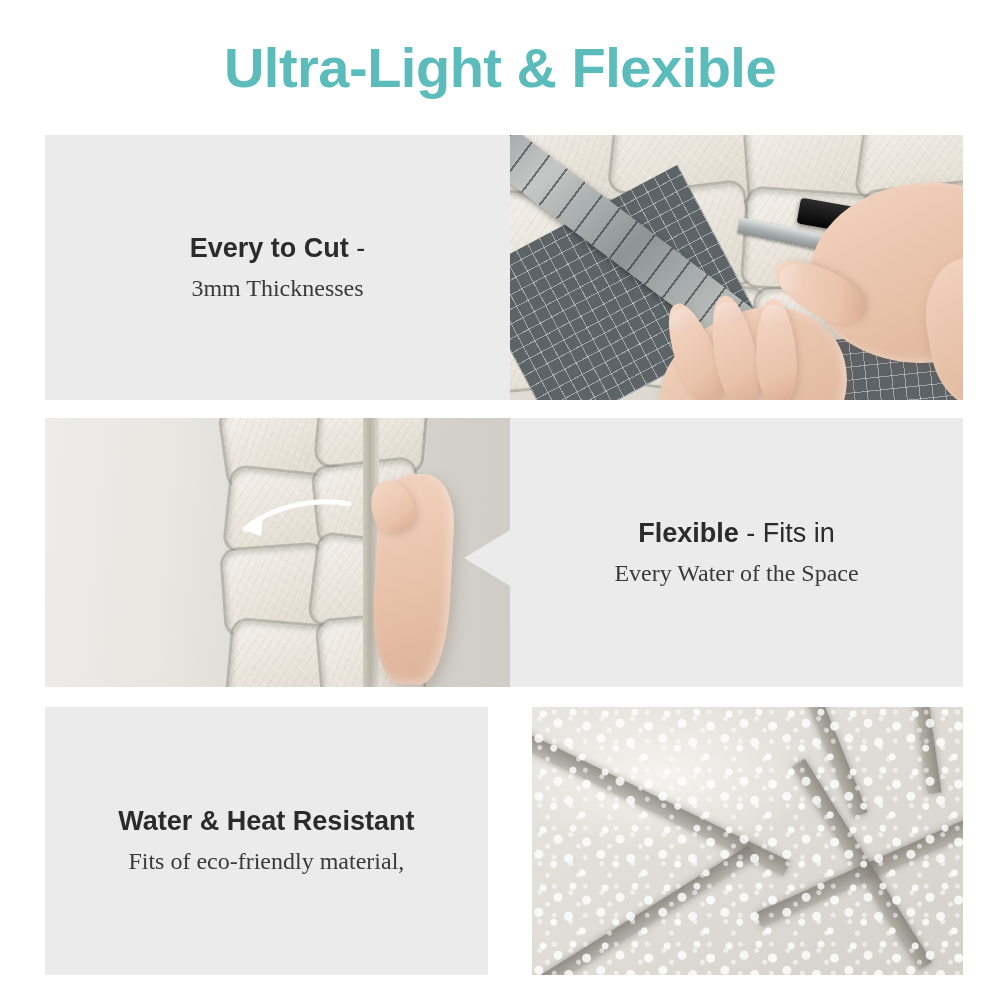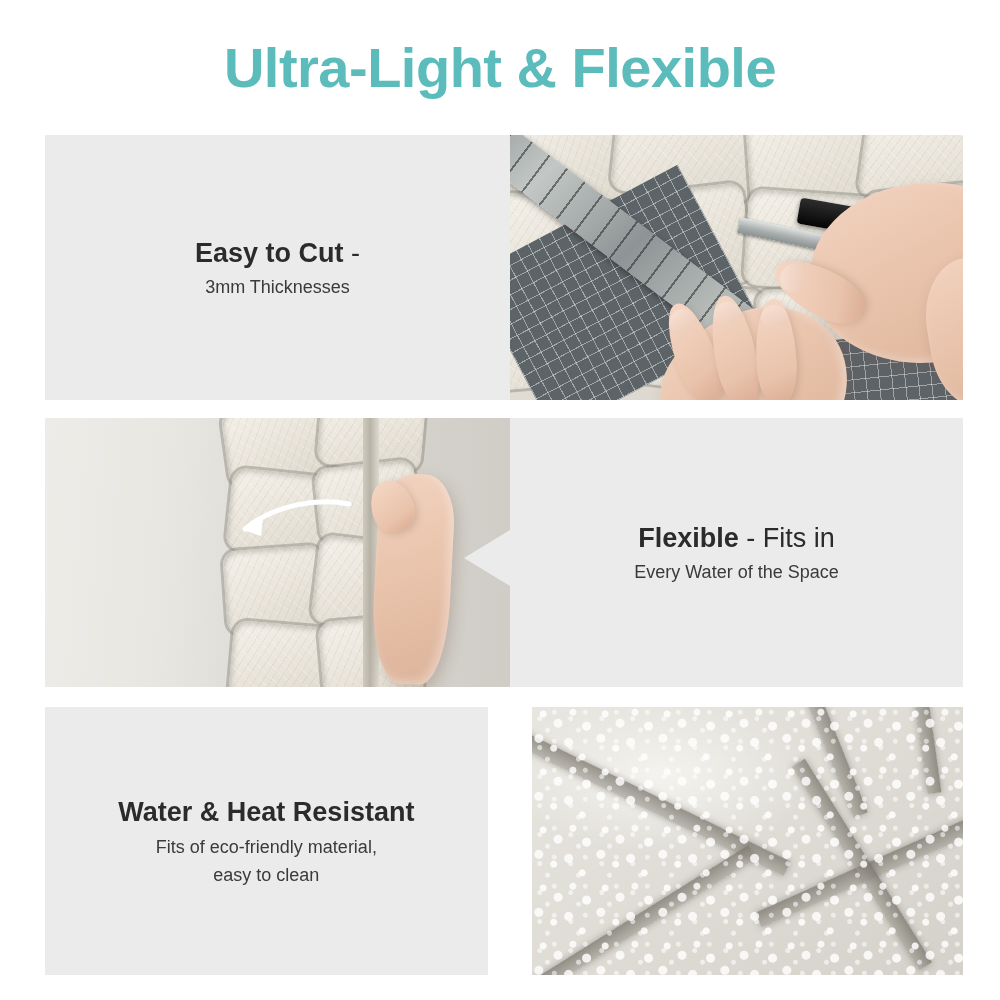--- a/index.html
+++ b/index.html
@@ -69,25 +69,26 @@
 
   .headline-line {
     font-size: 27px;
     color: #2b2b2b;
     line-height: 1.55;
     text-align: center;
     white-space: nowrap;
   }
   .headline-line .strong { font-weight: bold; }
   .sub-line {
-    font-size: 18px;
+    font-size: 24px;
     color: #3a3a3a;
     line-height: 1.55;
     text-align: left;
     white-space: nowrap;
+    font-family: Liberation Serif, serif;
   }
 
   
   .notch {
     position: absolute;
     left: -46px;
     top: 112px;
     width: 0;
     height: 0;
     border-top: 28px solid transparent;
@@ -231,21 +232,21 @@
 <body>
 
 <div id="infographic">
 
   <div id="headline">Ultra-Light &amp; Flexible</div>
 
   <div class="row" id="row-1">
 
     <div class="text-panel w-half-left">
       <div class="headline-line">
-        <span class="strong">Easy to Cut</span><span>&nbsp;</span><span>-</span>
+        <span class="strong">Every to Cut</span><span>&nbsp;</span><span>-</span>
       </div>
       <div class="sub-line">3mm Thicknesses</div>
     </div>
 
     <div class="image-panel w-img-right">
       <div class="photo" id="photo-cut">
 
         <div class="stone" style="left:-30px; top:-18px; width:150px; height:96px; transform:rotate(-9deg);"></div>
         <div class="stone" style="left:104px; top:-26px; width:140px; height:88px; transform:rotate(6deg);"></div>
         <div class="stone" style="left:238px; top:-22px; width:128px; height:92px; transform:rotate(-4deg);"></div>
@@ -329,21 +330,20 @@
     </div>
   </div>
 
   <div class="row" id="row-3">
 
     <div class="text-panel w-half-left">
       <div class="headline-line">
         <span class="strong">Water &amp; Heat Resistant</span>
       </div>
       <div class="sub-line">Fits of eco-friendly material,</div>
-      <div class="sub-line">easy to clean</div>
     </div>
 
     <div class="image-panel w-img-right">
       <div class="photo" id="photo-water">
 
         <div class="grout" style="left:-30px; top:88px;  width:300px; height:16px; transform:rotate(26deg);"></div>
         <div class="grout" style="left:150px; top:-20px; width:260px; height:15px; transform:rotate(68deg);"></div>
         <div class="grout" style="left:214px; top:146px; width:290px; height:16px; transform:rotate(-24deg);"></div>
         <div class="grout" style="left:210px; top:150px; width:240px; height:15px; transform:rotate(58deg);"></div>
         <div class="grout" style="left:-20px; top:206px; width:260px; height:15px; transform:rotate(-32deg);"></div>

